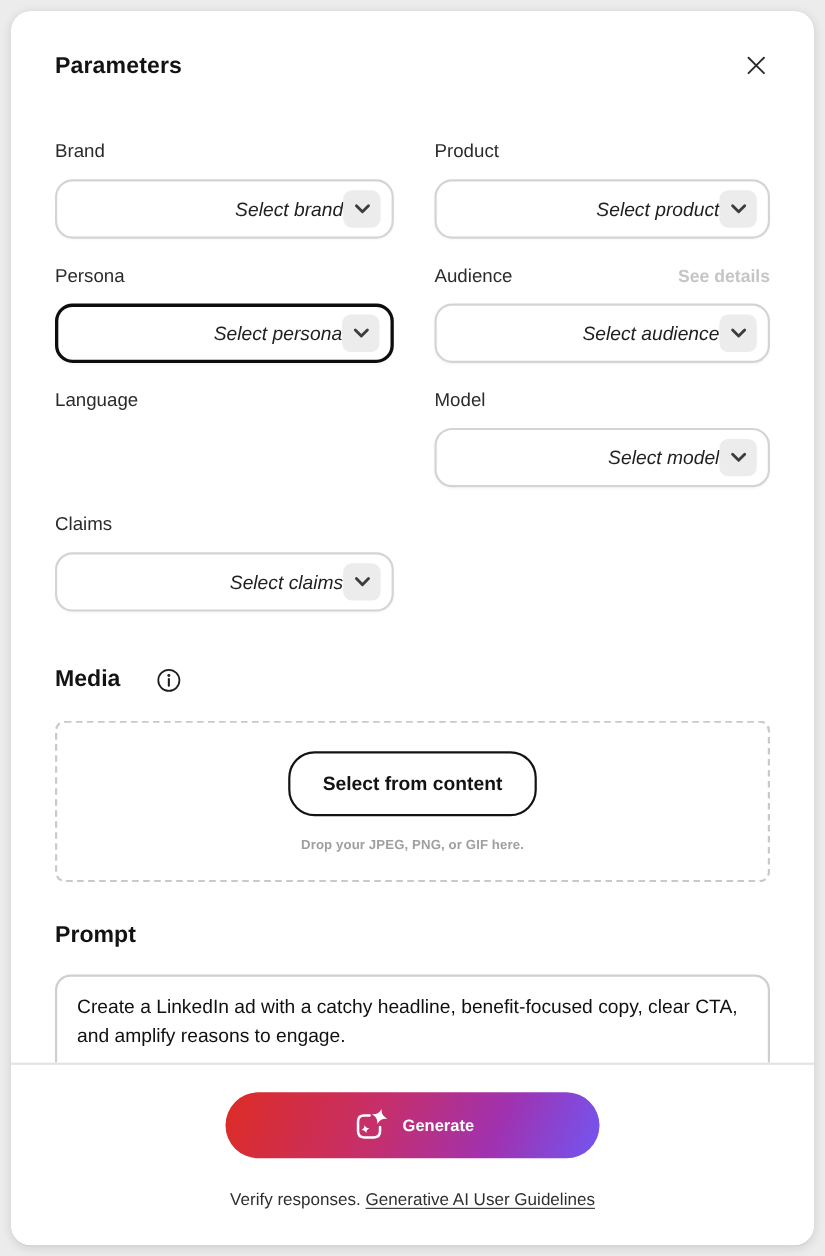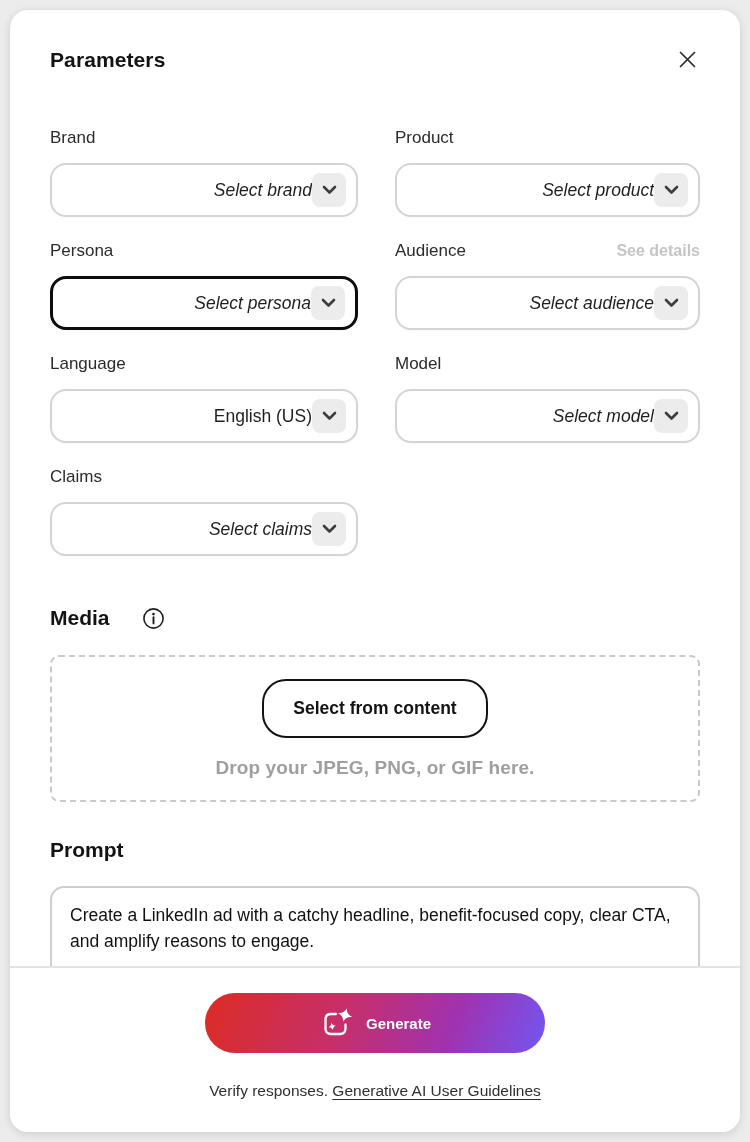--- a/index.html
+++ b/index.html
@@ -70,21 +70,21 @@
   .select-content-btn {
     height: 59px;
     padding: 0 29px;
     background: #fff;
     border: 2.5px solid #131313;
     border-radius: 24px;
     font-family: inherit;
     font-size: 17.5px; font-weight: 700; color: #131313;
     cursor: pointer;
   }
-  .drop-hint { font-size: 19px; font-weight: 700; color: #9f9f9f; letter-spacing: .1px; }
+  .drop-hint { font-size: 12px; font-weight: 700; color: #9f9f9f; letter-spacing: .1px; }
 
   
   .prompt-section { margin-top: 36px; }
   .prompt-section .section-heading { margin-bottom: 24px; }
   .prompt-input {
     width: 650px; height: 122px;
     border: 2px solid #cfcfcf;
     border-radius: 14px;
     padding: 14px 18px;
     font-family: inherit;
@@ -190,28 +190,20 @@
           </button>
         </div>
       </div>
     </div>
 
     <div class="field-row">
       <div class="field">
         <div class="label-row">
             <span class="field-label">Language</span>
           </div>
-        <div class="select">
-          <span class="val">English (US)</span>
-          <button class="chev-btn">
-            <span><svg width="15" height="10" viewBox="0 0 15 10">
-                  <path d="M2 2 L7.5 7.5 L13 2" stroke="#3d3d3d" stroke-width="2.6" fill="none" stroke-linecap="round" stroke-linejoin="round"></path>
-                </svg></span>
-          </button>
-        </div>
       </div>
       <div class="field">
         <div class="label-row">
             <span class="field-label">Model</span>
           </div>
         <div class="select">
           <span class="ph">Select model</span>
           <button class="chev-btn">
             <span><svg width="15" height="10" viewBox="0 0 15 10">
                   <path d="M2 2 L7.5 7.5 L13 2" stroke="#3d3d3d" stroke-width="2.6" fill="none" stroke-linecap="round" stroke-linejoin="round"></path>

